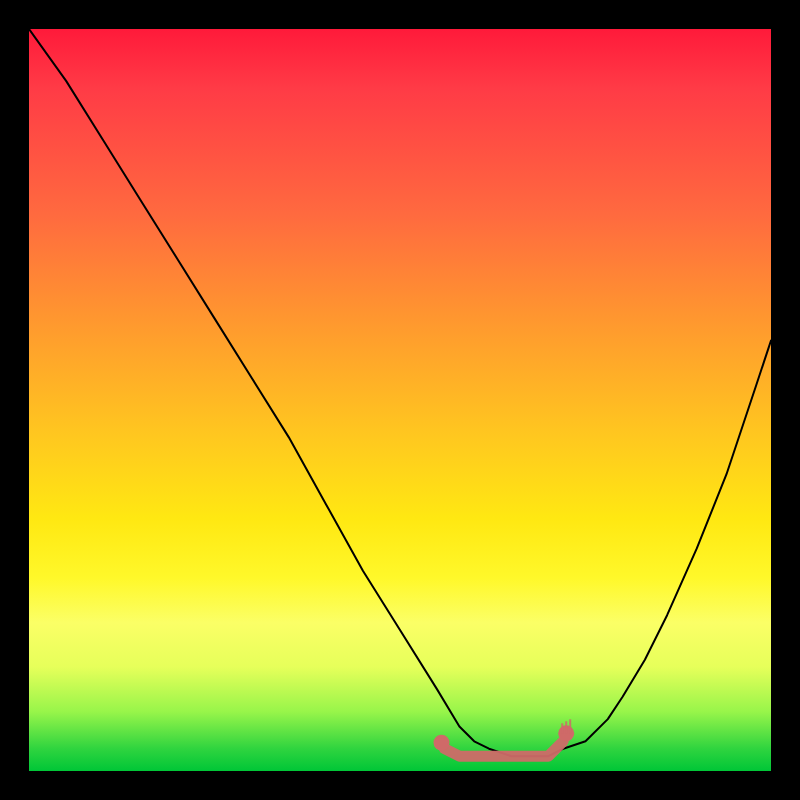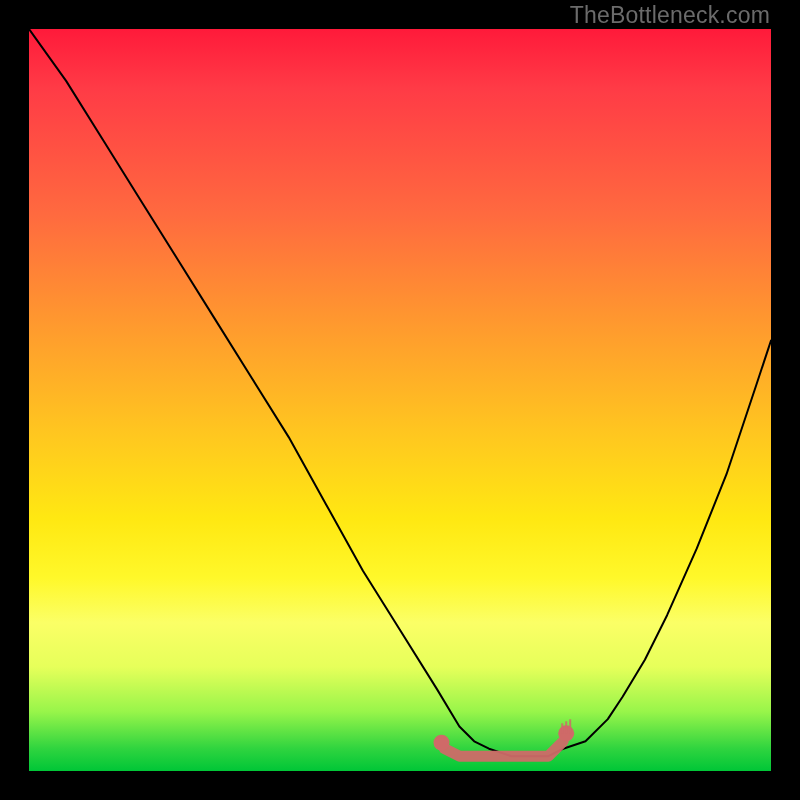--- a/index.html
+++ b/index.html
@@ -55,21 +55,20 @@
     top: 0;
     width: 742px;
     height: 742px;
   }
 </style>
 </head>
 <body>
 
 <div class="frame">
 
-  <div class="watermark">TheBottleneck.com</div>
 
   <div class="plot-area">
     <svg class="curve" viewBox="0 0 742 742" preserveAspectRatio="none">
       <g id="curve-group">
           <path d="M0.0 0.0 L37.1 51.9 L74.2 111.3 L111.3 170.7 L148.4 230.0 L185.5 289.4 L222.6 348.7 L259.7 408.1 L296.8 474.9 L333.9 541.7 L371.0 601.0 L408.1 660.4 L430.4 697.5 L445.2 712.3 L460.0 719.7 L482.3 727.2 L504.6 727.2 L519.4 727.2 L534.2 719.7 L556.5 712.3 L578.8 690.1 L593.6 667.8 L615.9 630.7 L638.1 586.2 L667.8 519.4 L697.5 445.2 L727.2 356.2 L742.0 311.6" fill="none" stroke="#000000" stroke-width="2" stroke-linecap="round" stroke-linejoin="round"></path>
         </g>
       <g id="marker-group">
           <path d="M415.5 719.7 L430.4 727.2 L445.2 727.2 L460.0 727.2 L474.9 727.2 L489.7 727.2 L504.6 727.2 L519.4 727.2 L534.2 712.3" fill="none" stroke="#cf6a68" stroke-width="11" stroke-linecap="round" stroke-linejoin="round" opacity="0.95"></path>
           <circle cx="412.5" cy="713.7" r="8" fill="#cf6a68"></circle>
           <circle cx="537.2" cy="704.3" r="8" fill="#cf6a68"></circle>

